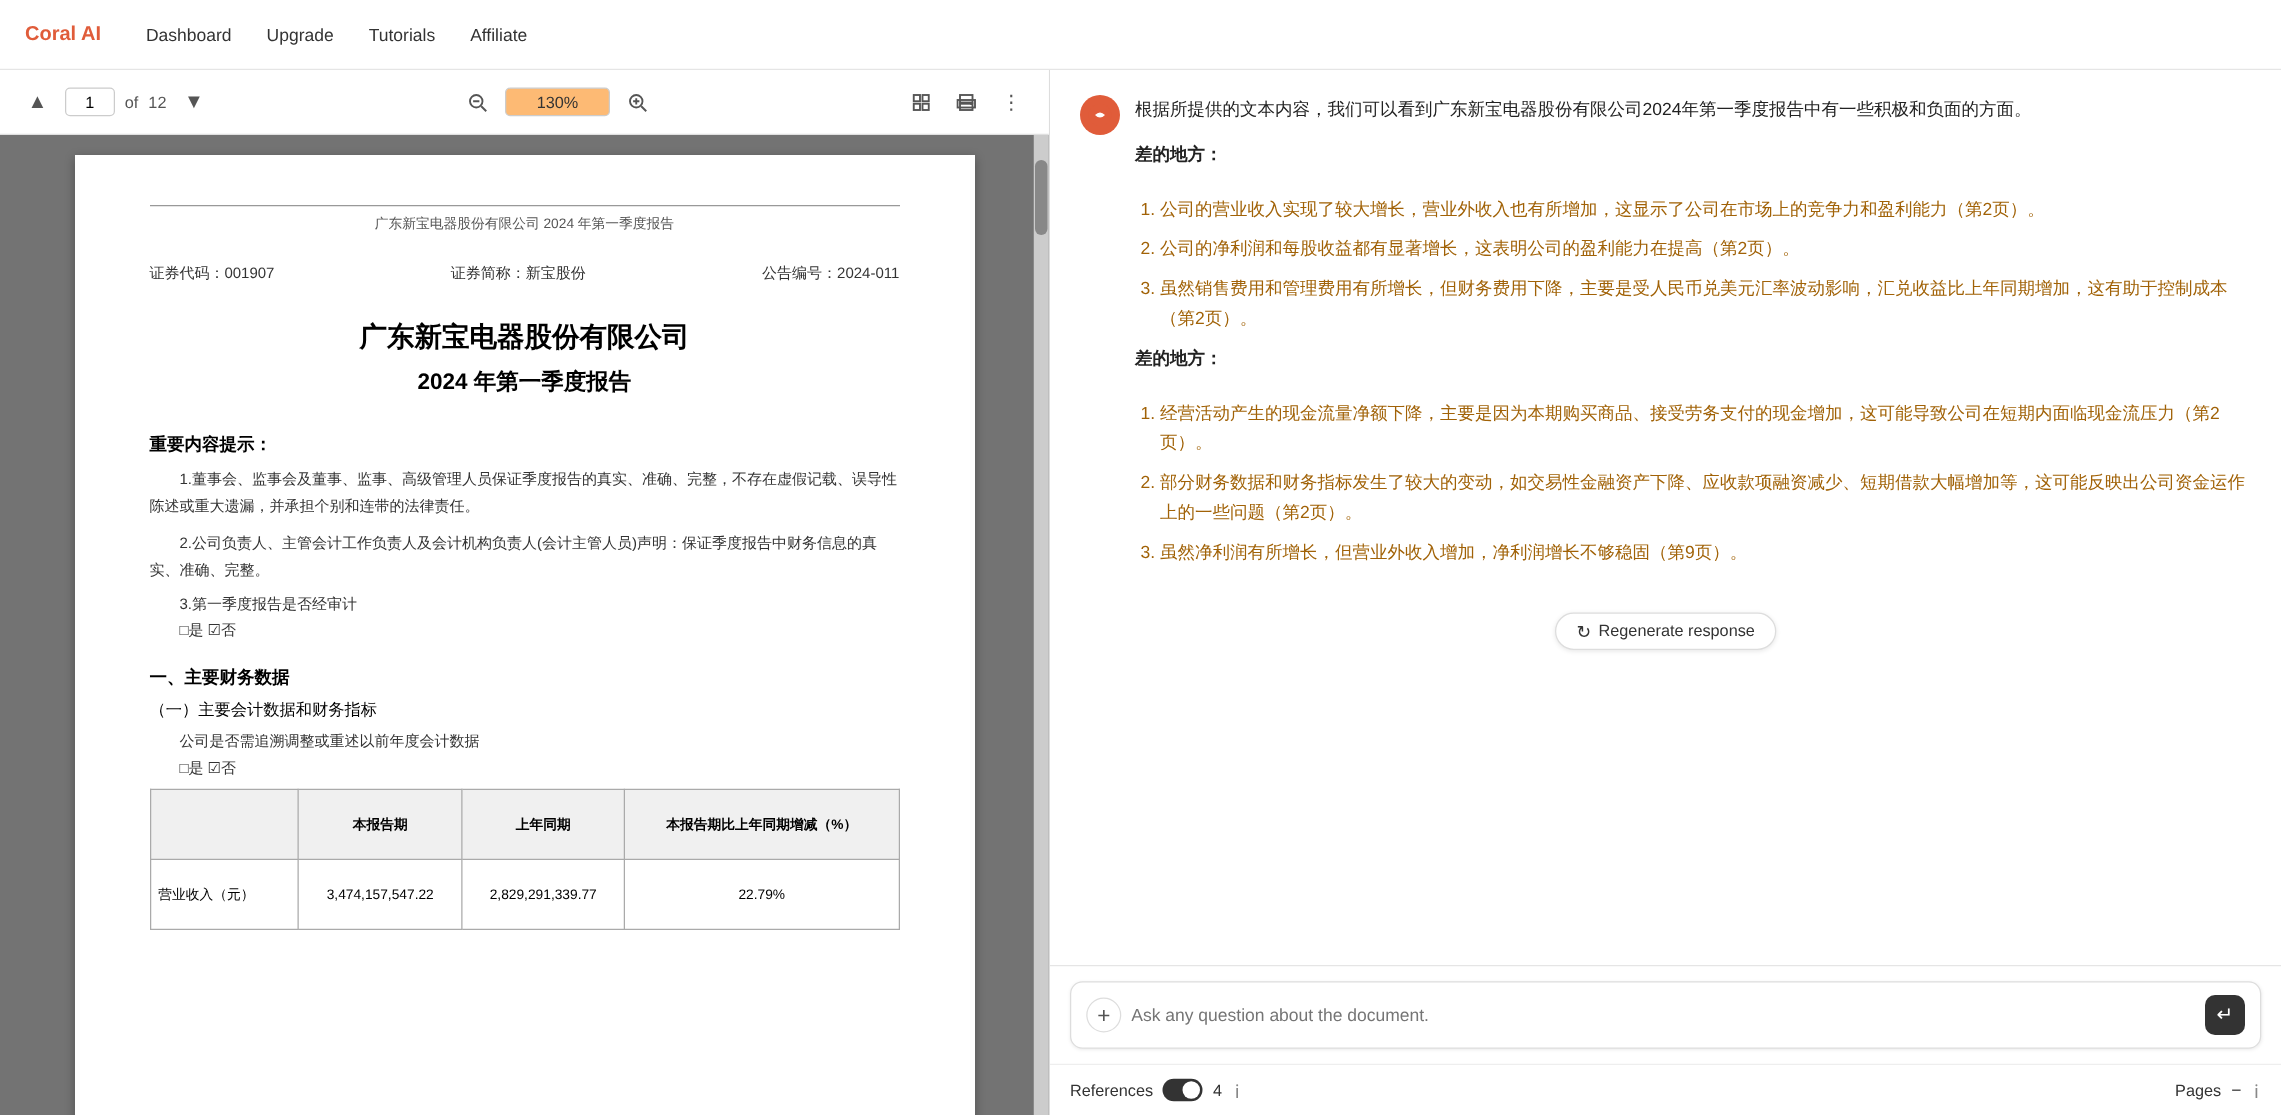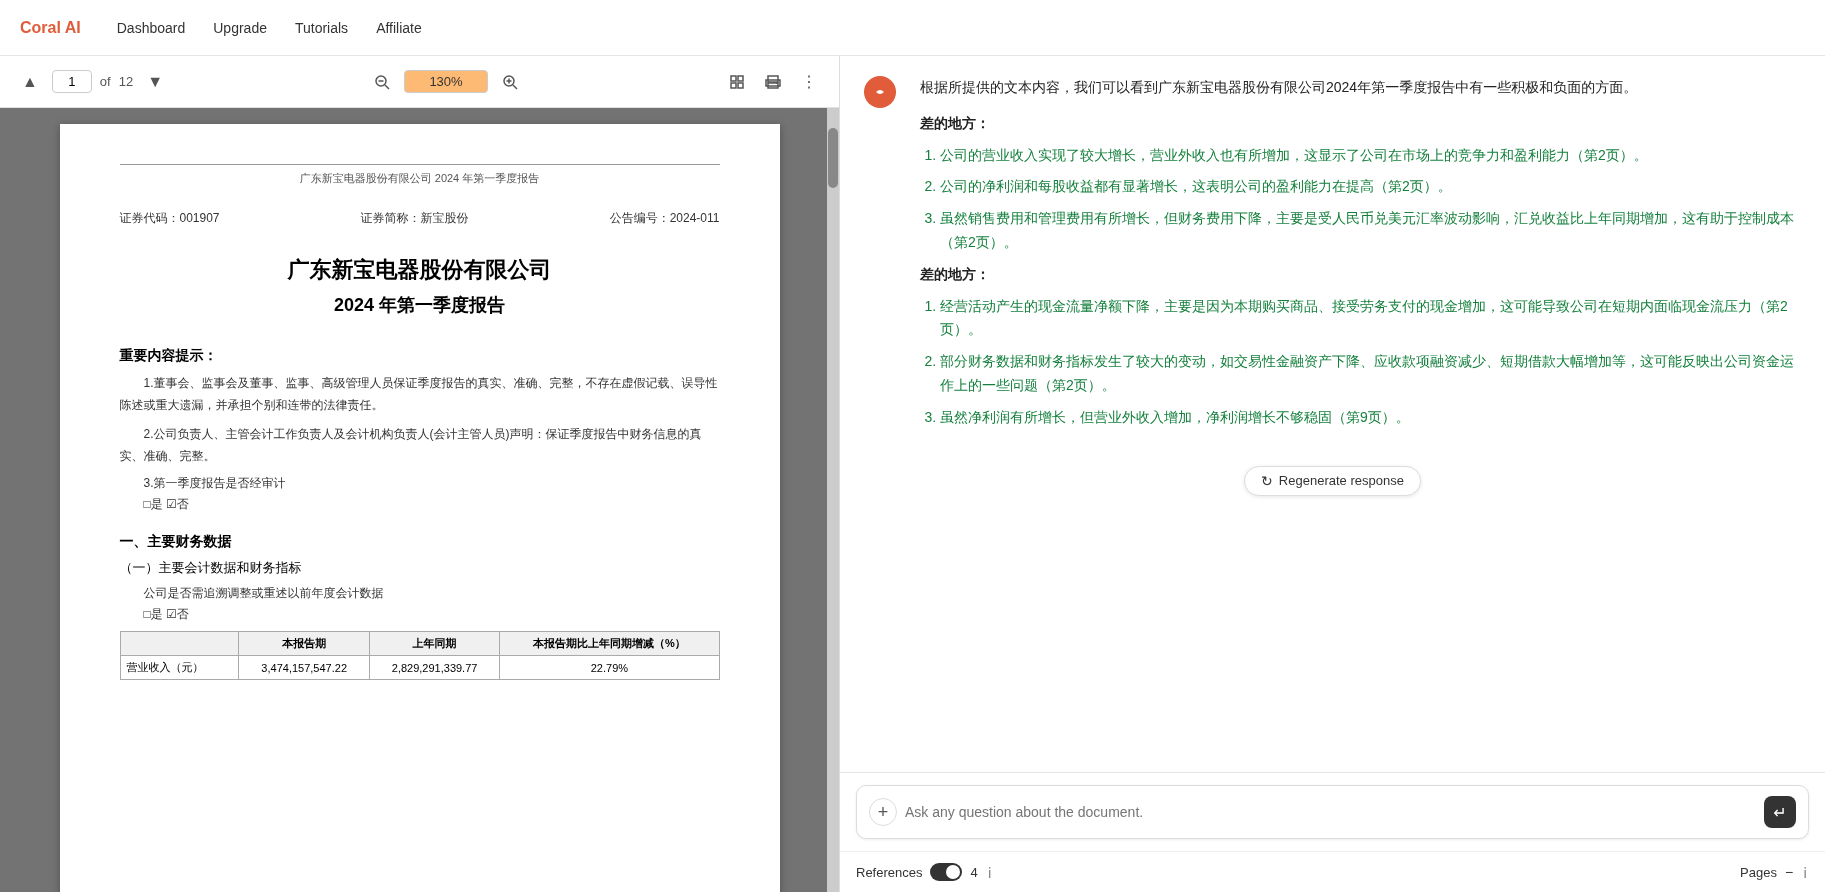--- a/index.html
+++ b/index.html
@@ -61,43 +61,43 @@
     }
     .pdf-title-block { text-align: center; margin-bottom: 30px; }
     .pdf-company-name { font-size: 22px; font-weight: bold; color: #000; margin-bottom: 8px; }
     .pdf-report-title { font-size: 18px; font-weight: bold; color: #000; }
     .pdf-section-bold { font-weight: bold; font-size: 14px; margin-bottom: 8px; }
     .pdf-para { font-size: 12px; color: #333; line-height: 1.8; margin-bottom: 8px; text-indent: 2em; }
     .pdf-section-heading { font-weight: bold; font-size: 14px; margin: 16px 0 8px 0; }
     .pdf-sub-heading { font-size: 13px; margin-bottom: 8px; }
     .pdf-small-text { font-size: 12px; color: #333; margin-bottom: 4px; text-indent: 2em; }
     .pdf-table { width: 100%; border-collapse: collapse; font-size: 11px; margin-top: 8px; }
-    .pdf-table th, .pdf-table td { border: 1px solid #aaa; padding: 4px 6px; text-align: center; }
+    .pdf-table th, .pdf-table td { border: 1px solid #aaa; padding: 20px 6px; text-align: center; }
     .pdf-table th { background: #f0f0f0; }
     .pdf-table .left-align { text-align: left; }
 
     
     .chat-side {
       flex: 1; display: flex; flex-direction: column; background: #fff;
     }
     .chat-messages {
       flex: 1; overflow-y: auto; padding: 20px 24px;
     }
     .chat-message {
-      display: flex; gap: 24px; margin-bottom: 20px;
+      display: flex; gap: 12px; margin-bottom: 20px;
     }
     .chat-avatar {
       width: 32px; height: 32px; border-radius: 50%; background: #e05c3a;
       display: flex; align-items: center; justify-content: center;
       color: #fff; font-size: 14px; font-weight: bold; flex-shrink: 0;
     }
     .chat-bubble { flex: 1; }
     .chat-text { font-size: 14px; color: #222; line-height: 1.7; }
     .chat-text strong { font-weight: 700; }
-    .chat-list { margin: 8px 0 8px 20px; font-size: 14px; color: #15803d; line-height: 1.7; }
+    .chat-list { margin: 20px 0 8px 20px; font-size: 14px; color: #a16207; line-height: 1.7; }
     .chat-list li { margin-bottom: 8px; }
 
     
     .regenerate-row {
       display: flex; justify-content: center; padding: 8px 0 4px 0;
     }
     .regenerate-btn {
       display: flex; align-items: center; gap: 6px; background: #fff;
       border: 1px solid #ddd; border-radius: 20px; padding: 6px 16px;
       font-size: 13px; color: #333; cursor: pointer; box-shadow: 0 1px 4px rgba(0,0,0,0.1);

